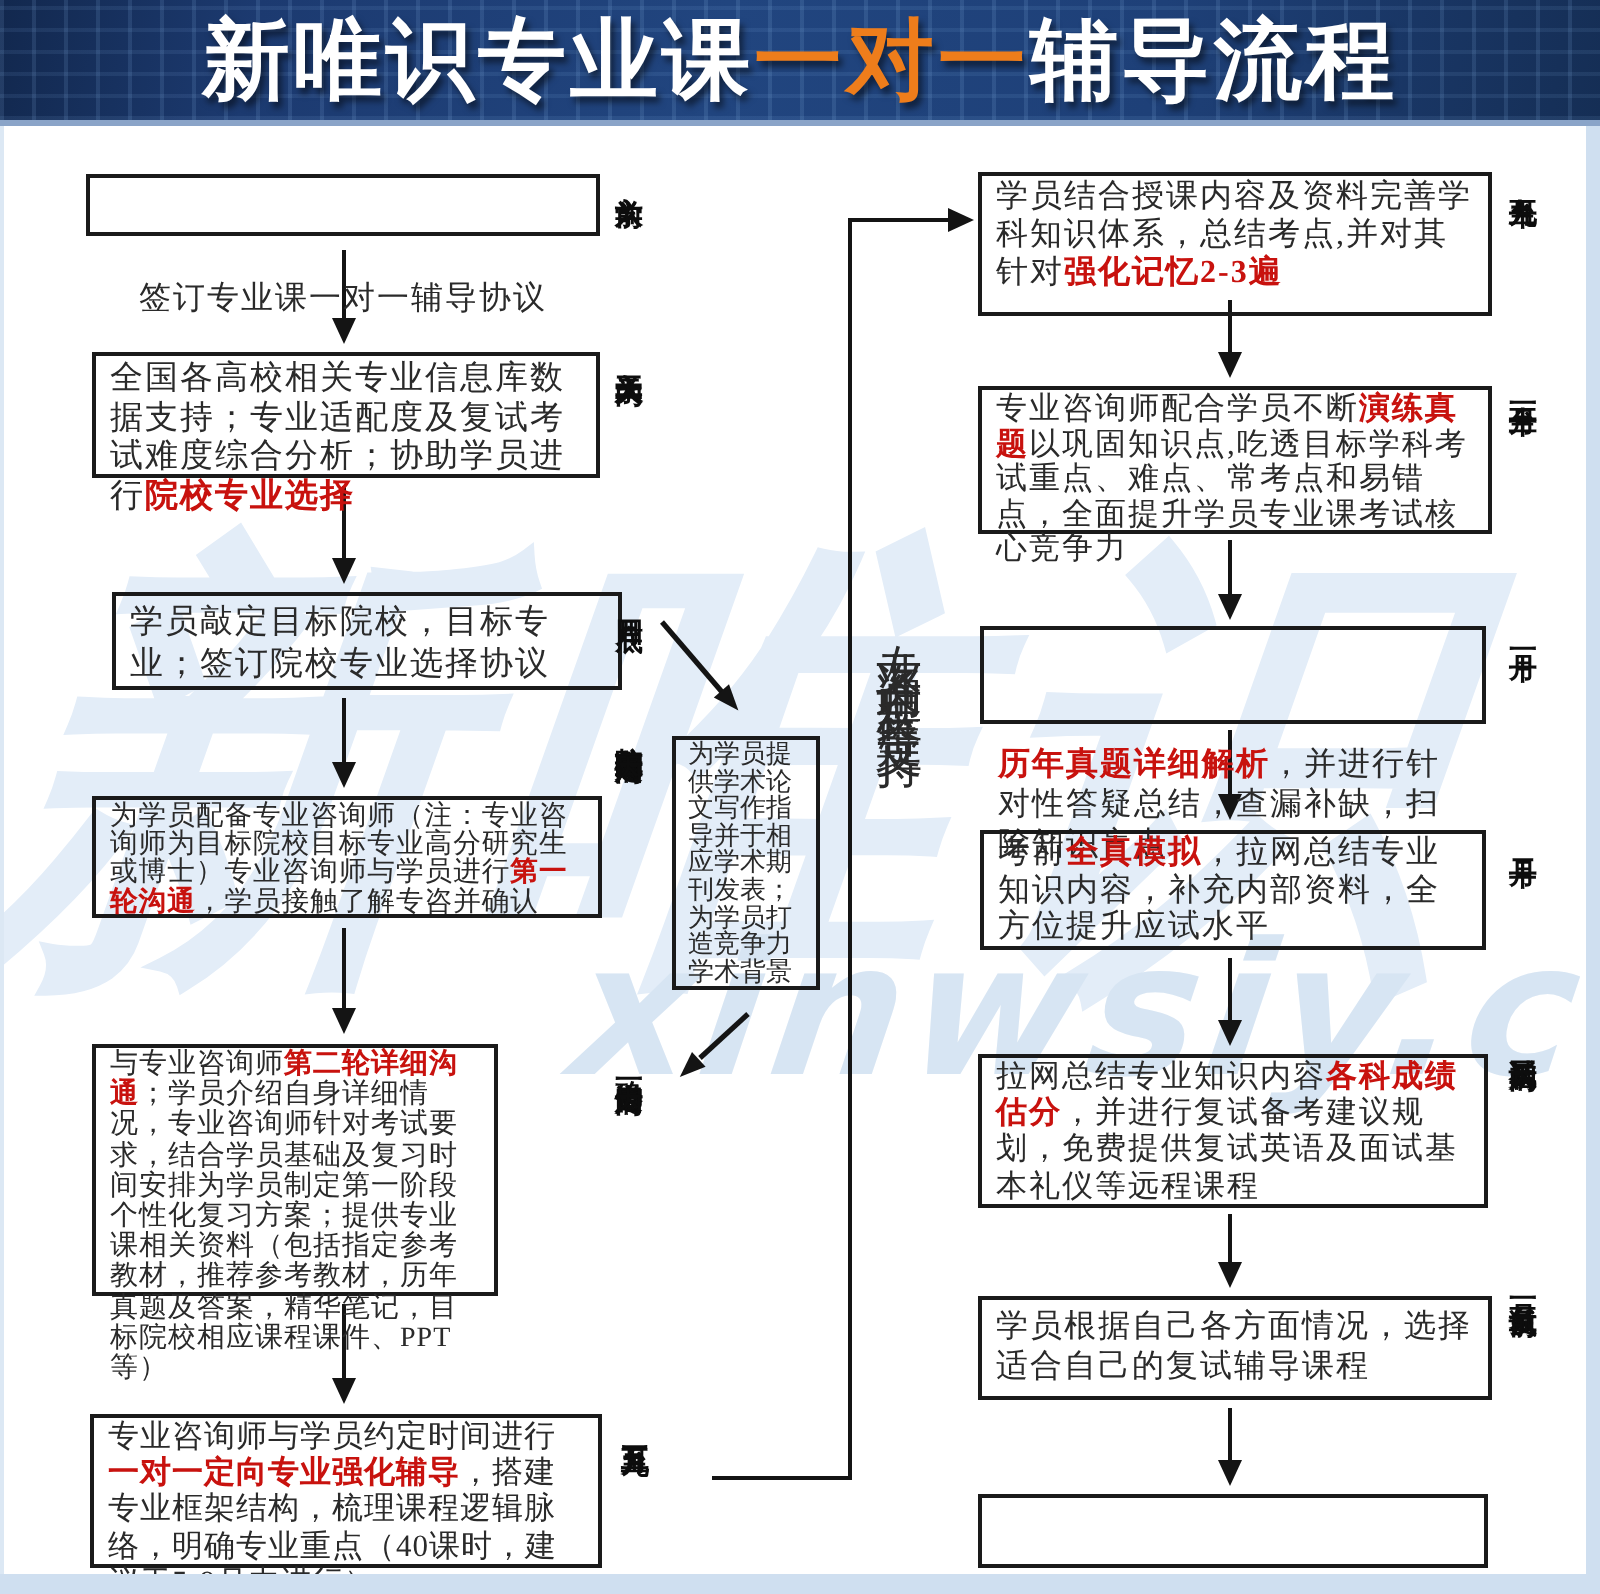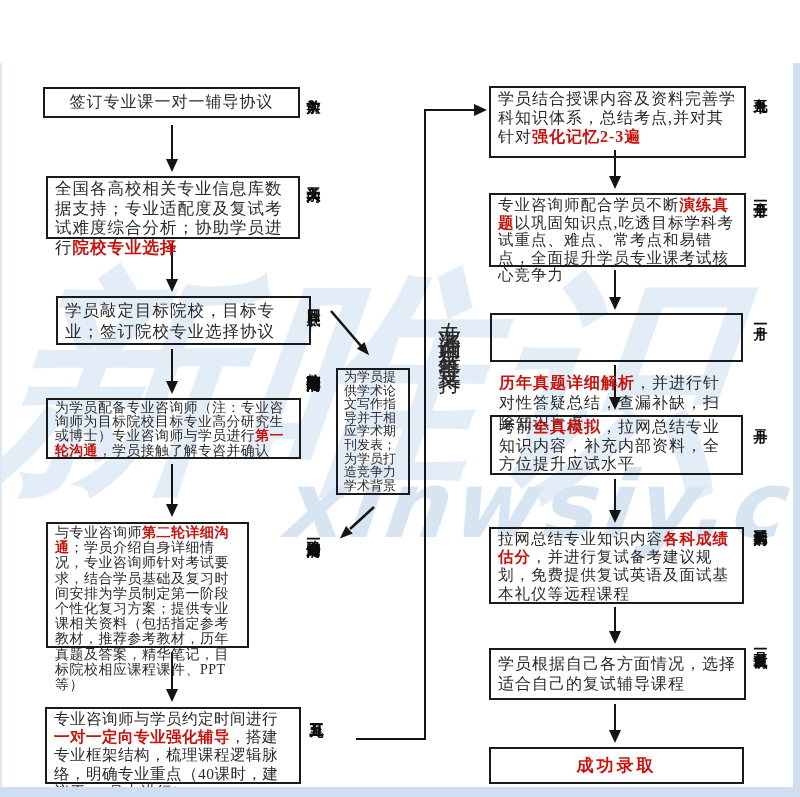--- a/index.html
+++ b/index.html
@@ -23,21 +23,21 @@
   
   .wm{position:absolute;z-index:1;font-family:"DejaVu Sans","Liberation Sans",sans-serif;
       font-style:italic;font-weight:900;white-space:nowrap;pointer-events:none;}
   .wm1{left:-6px;top:245px;font-size:235px;line-height:280px;color:#e3edf8;letter-spacing:14px;transform:skewX(-6deg);}
   .wm2{left:288px;top:452px;font-size:92px;color:#d7e5f3;letter-spacing:4px;transform:skewX(-8deg);}
   
   .box{position:absolute;border:2px solid #1a1a1a;box-sizing:border-box;z-index:3;
        color:#2a2a2a;background:transparent;}
   .btxt{letter-spacing:1px;}
   .red{color:#c8120e;font-weight:bold;}
-  .center{display:flex;align-items:center;justify-content:center;text-align:center;height:100%;}
+  .center{display:flex;align-items:center;justify-content:center;text-align:center;height:100%;margin-top:47px;}
   .prewrap{white-space:pre-line;}
   
   .vlab{position:absolute;writing-mode:vertical-rl;text-orientation:upright;z-index:3;
         font-family:"DejaVu Sans","Liberation Sans",sans-serif;font-weight:900;
         font-size:14px;letter-spacing:.5px;color:#0d0d0d;line-height:18px;}
   .centerlab{position:absolute;writing-mode:vertical-rl;text-orientation:upright;z-index:3;
         font-family:"Liberation Serif","DejaVu Serif",serif;font-size:23px;letter-spacing:5px;
         color:#2a2a2a;left:434px;top:303px;}
   
   .aline{position:absolute;background:#141414;z-index:2;}
@@ -50,20 +50,23 @@
   .dsvg{position:absolute;z-index:2;}
 </style>
 </head>
 <body>
 
 <div class="page">
 
   <div class="wm wm1">新唯识</div>
   <div class="wm wm2">xinwsiy.com</div>
 
+  <div class="header">
+    <div class="title"><span>新唯识专业课</span><span class="hl">一对一</span><span>辅导流程</span></div>
+  </div>
 
   <div class="strip" style="left:793px;top:63px;width:7px;height:734px;"></div>
   <div class="strip" style="left:0;top:787px;width:800px;height:10px;"></div>
   <div class="strip" style="left:0;top:63px;width:2px;height:724px;background:#dce8f4;"></div>
 
   <div class="box" style="left:43px;top:87px;width:257px;height:31px;font-size:16px;">
     <div class="btxt center">
         <span>签订专业课一对一辅导协议</span>
       </div>
   </div>

